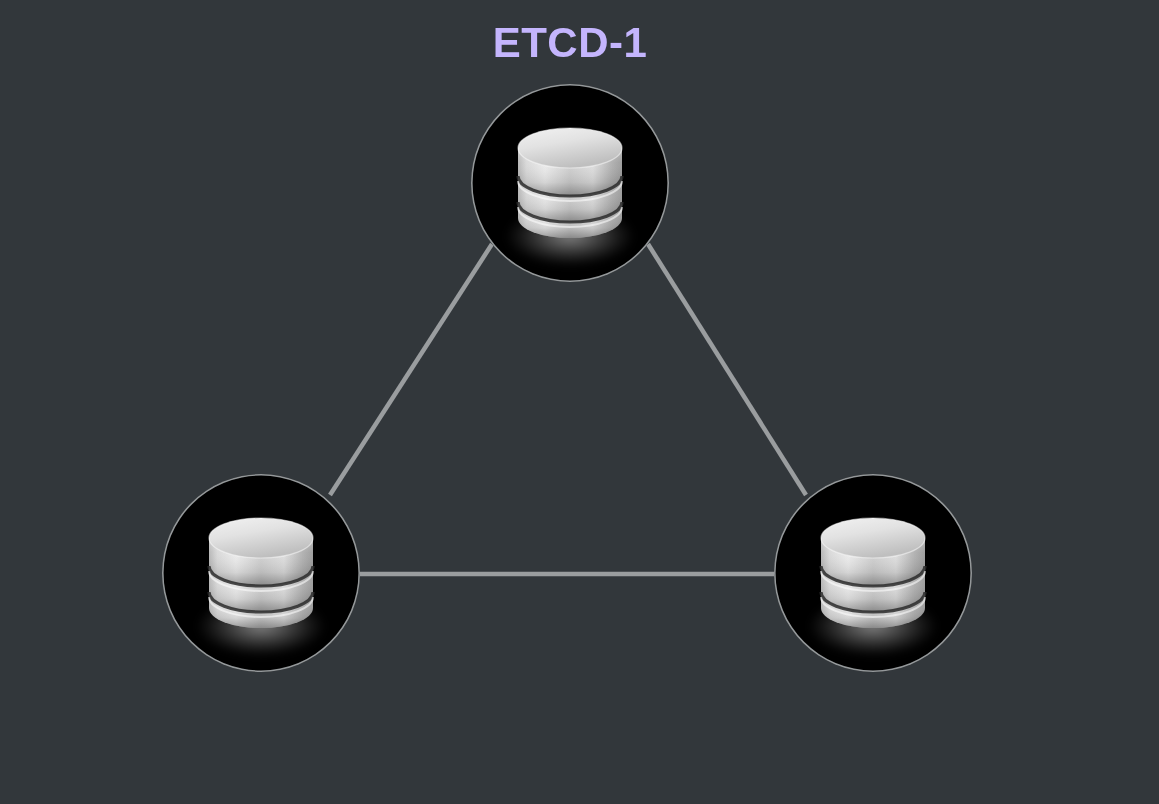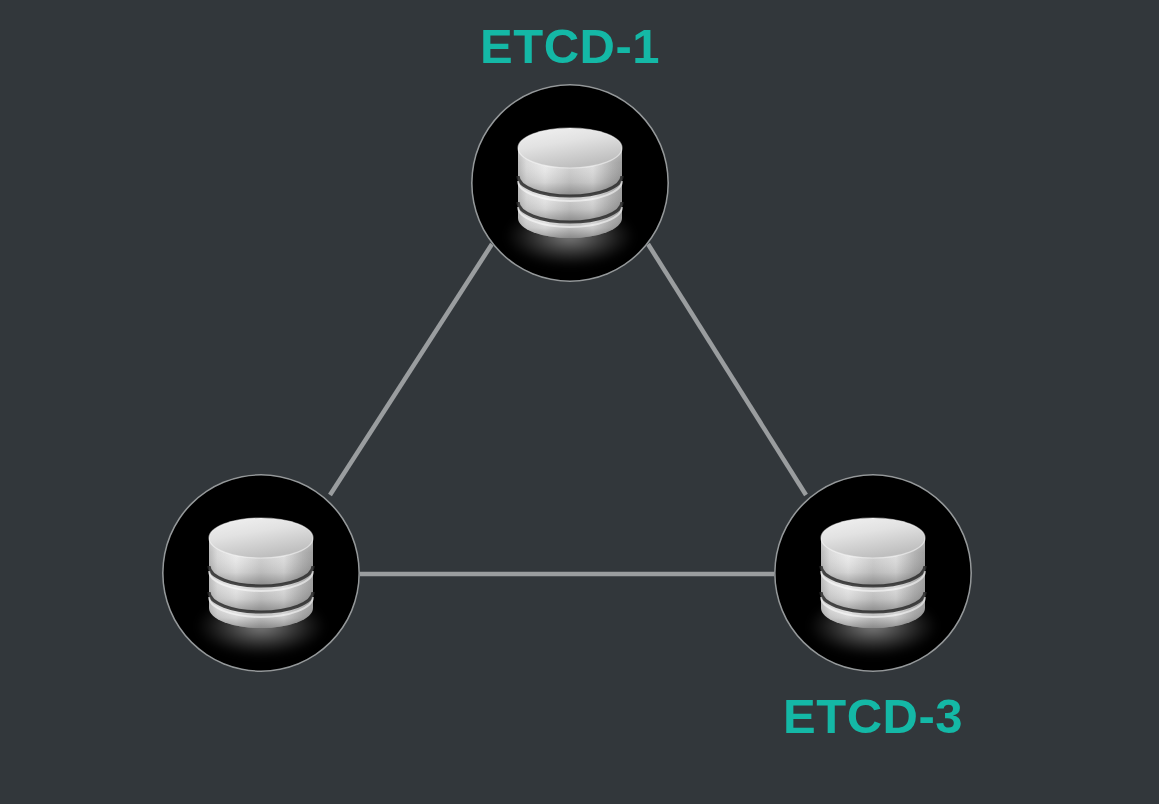--- a/index.html
+++ b/index.html
@@ -62,24 +62,24 @@
     top: 50%;
     width: 112px;
     height: 114px;
     margin-left: -56px;
     margin-top: -57px;
   }
   .node-label {
     position: absolute;
     width: 420px;
     text-align: center;
-    color: #14b8a6;
+    color: #c4b5fd;
     font-family: "Liberation Sans", sans-serif;
     font-weight: bold;
-    font-size: 49px;
+    font-size: 42px;
     letter-spacing: 0.5px;
     line-height: 1;
     white-space: nowrap;
   }
   .label-top    { left: 360px; top: 22px;  }
   .label-left   { left:  51px; top: 692px; }
   .label-right  { left: 663px; top: 692px; }
 </style>
 </head>
 <body>
@@ -165,15 +165,14 @@
         <path d="M4 76 L4 92 A52 20 0 0 0 108 92 L108 76 A52 20 0 0 1 4 76 Z" fill="url(#bandShade)"></path>
         <path d="M4 50 A52 20 0 0 0 108 50" fill="none" stroke="#2b2b2b" stroke-width="3.2" opacity="0.85"></path>
         <path d="M4 55 A52 20 0 0 0 108 55" fill="none" stroke="#ffffff" stroke-width="2" opacity="0.55"></path>
         <path d="M4 76 A52 20 0 0 0 108 76" fill="none" stroke="#2b2b2b" stroke-width="3.2" opacity="0.85"></path>
         <path d="M4 81 A52 20 0 0 0 108 81" fill="none" stroke="#ffffff" stroke-width="2" opacity="0.55"></path>
         <ellipse cx="56" cy="22" rx="52" ry="20" fill="url(#cylTopGrad)"></ellipse>
         <ellipse cx="56" cy="22" rx="52" ry="20" fill="none" stroke="#ffffff" stroke-width="1.2" opacity="0.5"></ellipse>
       </g>
     </svg>
   </div>
-  <div class="node-label label-right">ETCD-3</div>
 
 </div>
 
 </body></html>

